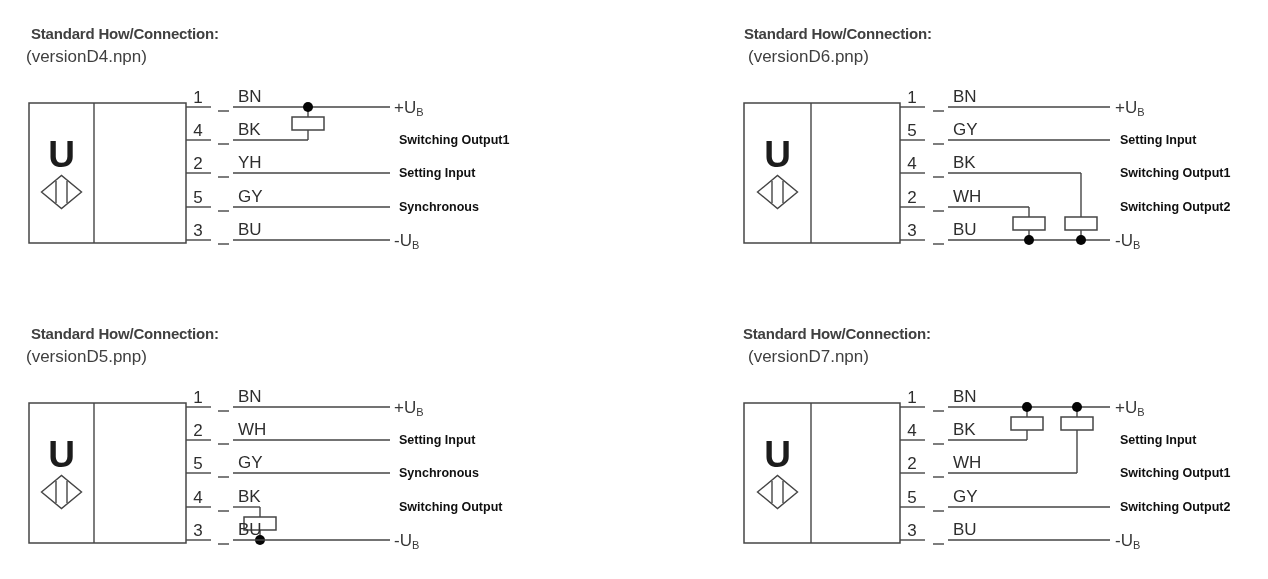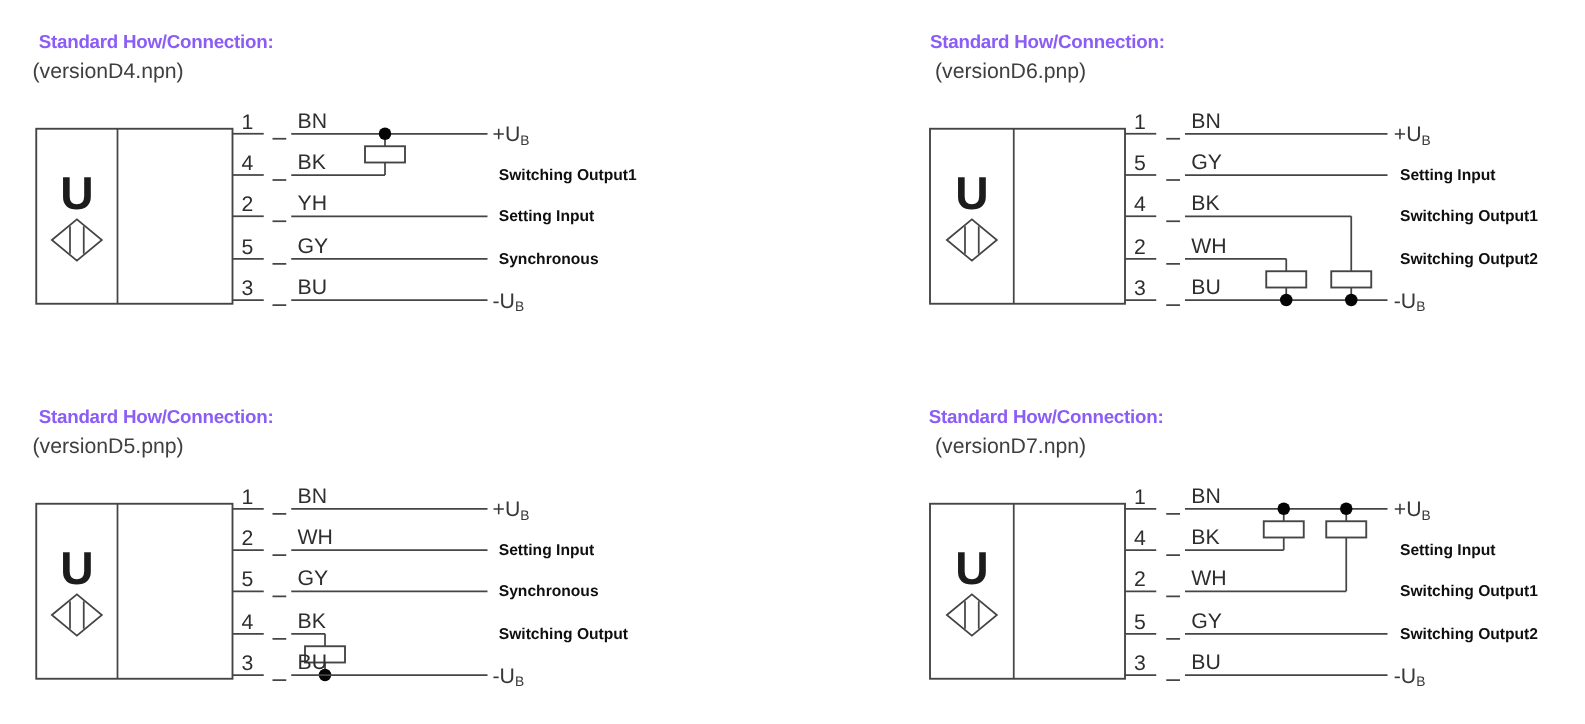--- a/index.html
+++ b/index.html
@@ -6,21 +6,21 @@
   #canvas{
     position:relative;width:1268px;height:579px;background:#ffffff;
     font-family:"Liberation Sans",sans-serif;overflow:hidden;
   }
   .quad{position:absolute;width:634px;height:290px;}
   .quad.tl{left:0;top:0;}
   .quad.tr{left:634px;top:0;}
   .quad.bl{left:0;top:300px;height:279px;}
   .quad.br{left:634px;top:300px;height:279px;}
   .ttl{
-    position:absolute;top:25px;font-size:15px;font-weight:700;color:#8b5cf6;
+    position:absolute;top:25px;font-size:15px;font-weight:700;color:#404040;
     letter-spacing:-0.2px;white-space:nowrap;
   }
   .ver{
     position:absolute;top:47px;font-size:17px;font-weight:400;color:#3f3f3f;
     white-space:nowrap;
   }
   .quad.tl .ttl,.quad.bl .ttl{left:31px;}
   .quad.tl .ver,.quad.bl .ver{left:26px;text-align:center;}
   .quad.tr .ttl,.quad.br .ttl{left:110px;}
   .quad.br .ttl{left:109px;}

